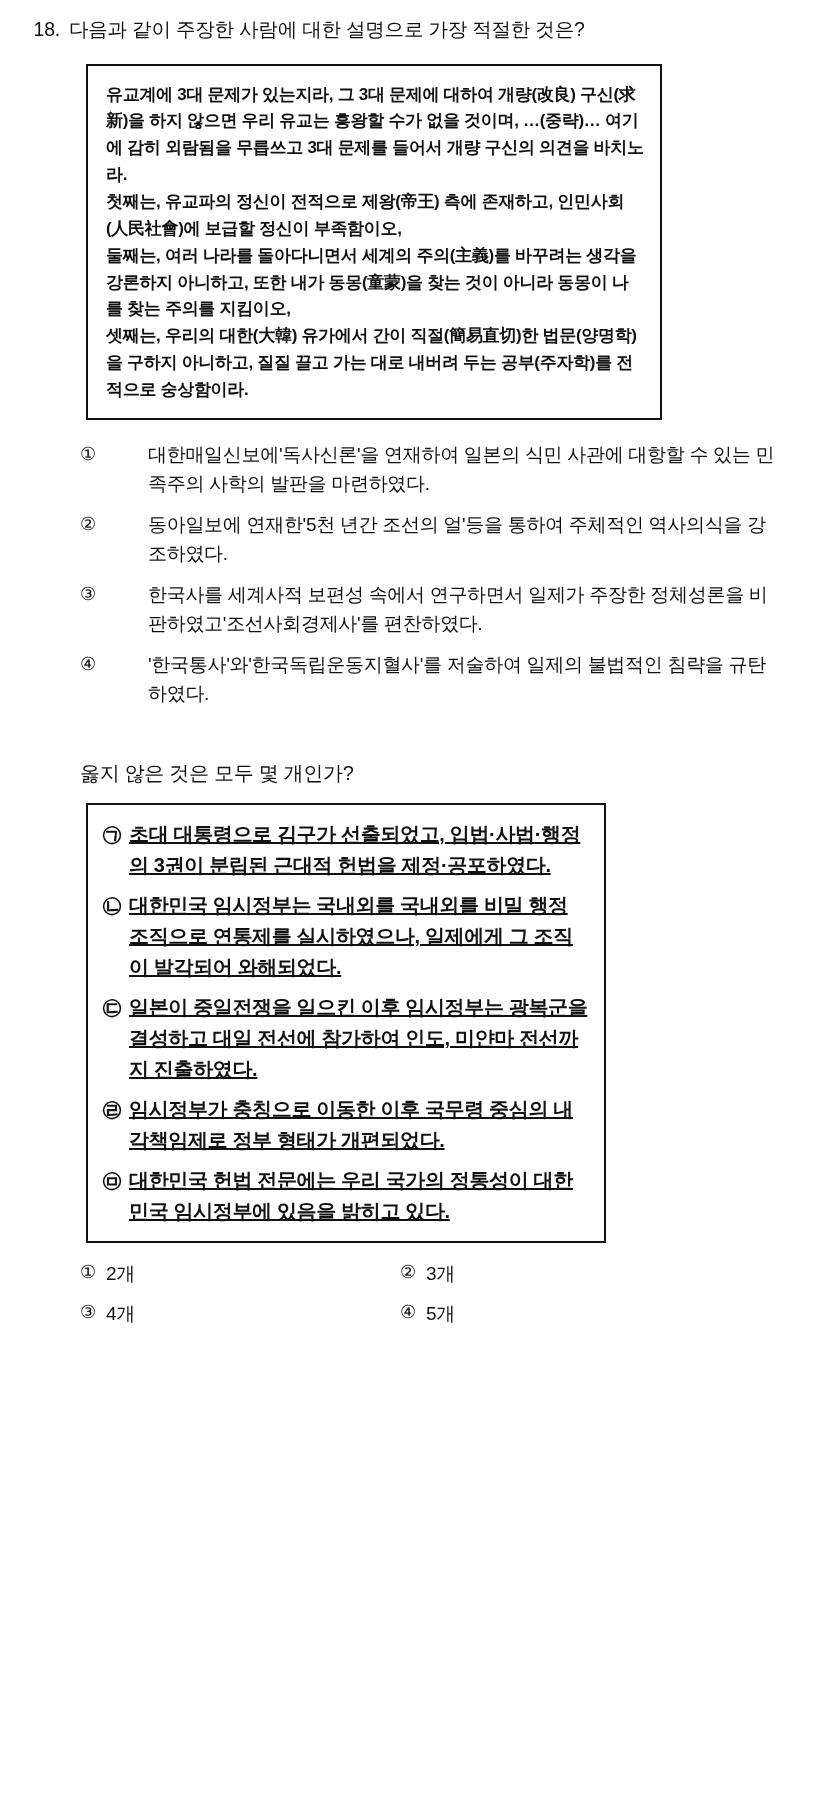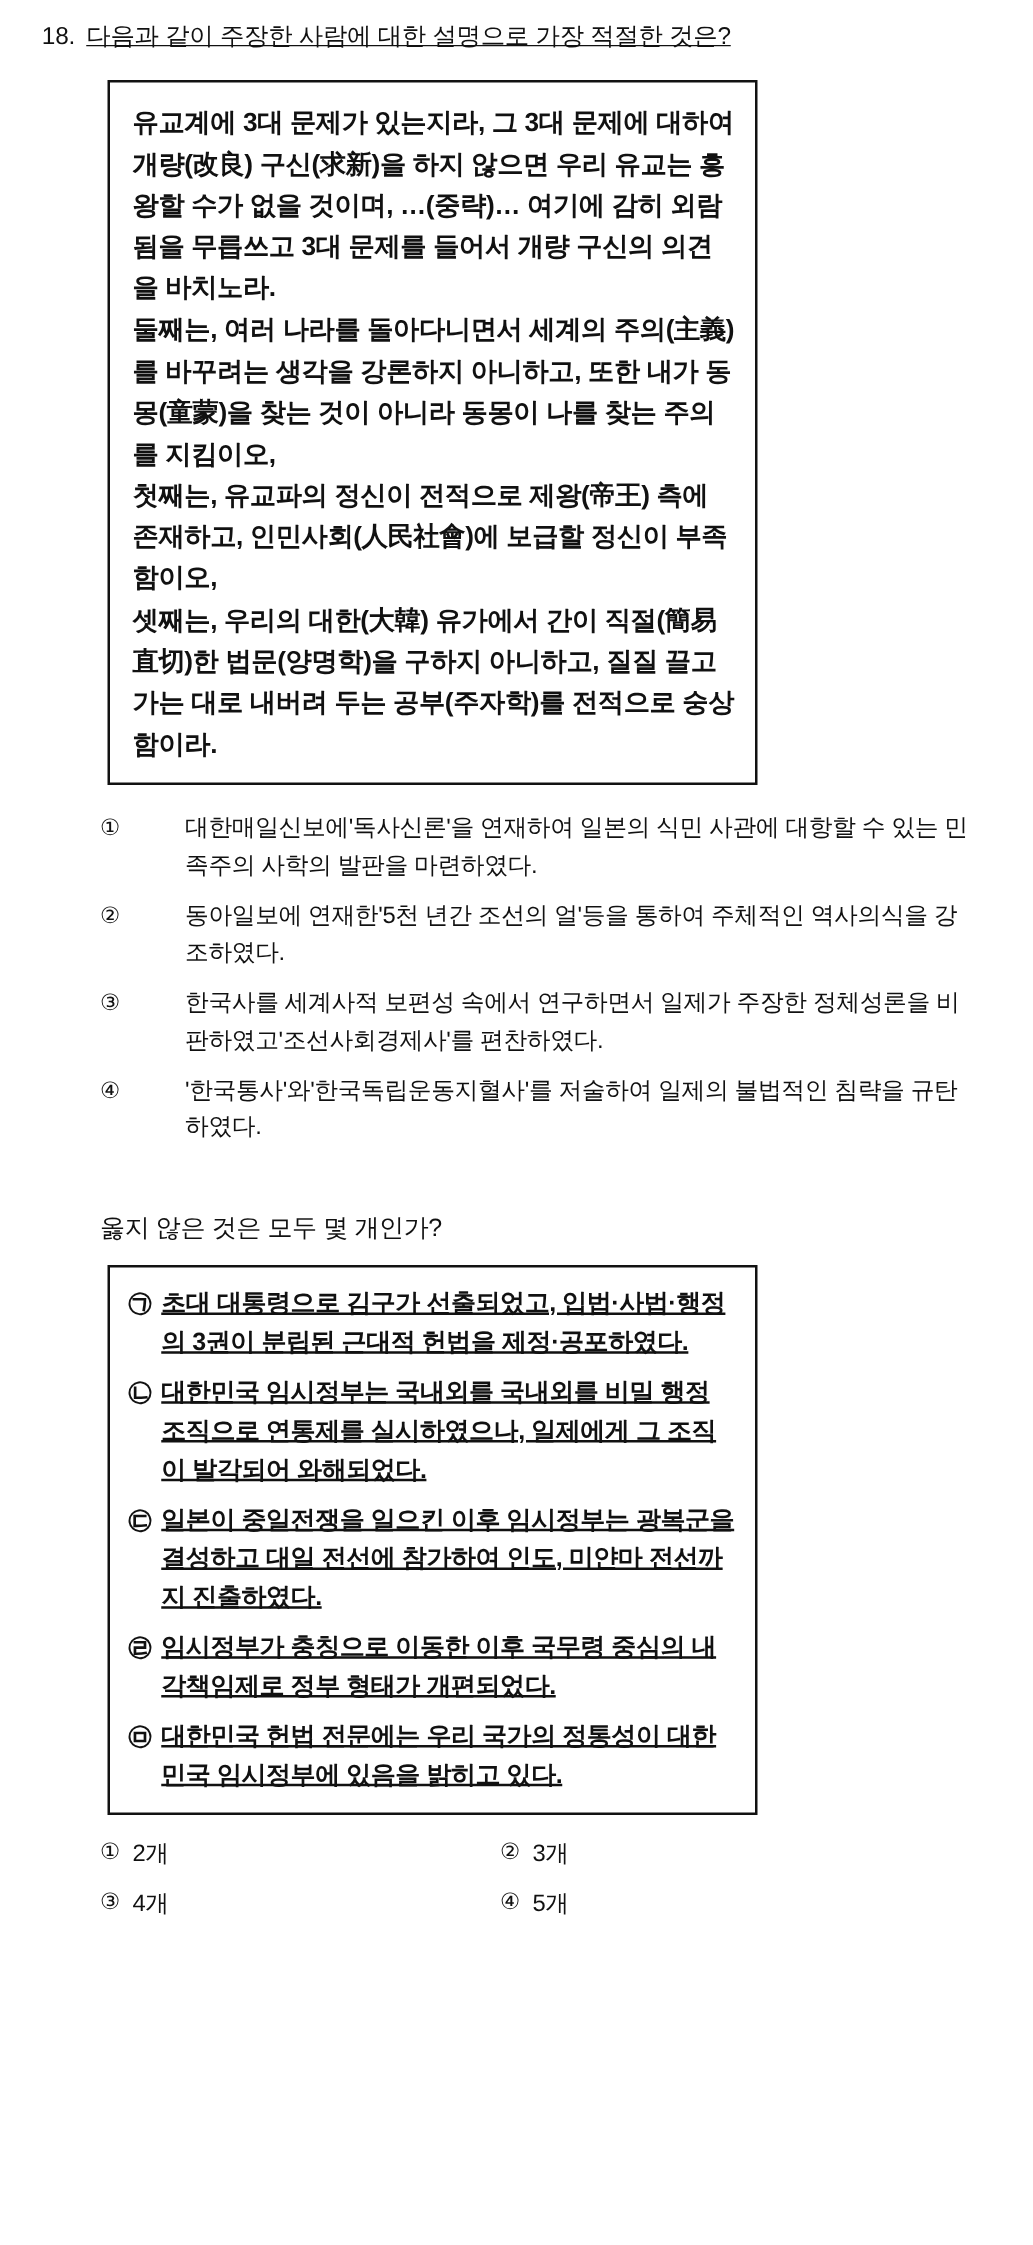--- a/index.html
+++ b/index.html
@@ -31,34 +31,33 @@
   .q-num {
     flex: 0 0 auto;
     width: 42px;
     text-align: right;
     padding-right: 9px;
     font-size: 19.5px;
   }
   .q-text {
     flex: 1 1 auto;
     padding-right: 12px;
-    text-decoration: underline;
   }
 
   
   .passage-leftrule {
     margin: 18px 0 0 68px;
     border-left: 2px solid #111;
     border-top: 2px solid #111;
     border-bottom: 2px solid #111;
     border-right: 2px solid #111;
     padding: 16px 16px 14px 18px;
-    width: 520px;
+    width: 576px;
     box-sizing: border-box;
-    font-size: 21px;
+    font-size: 17px;
     line-height: 1.58;
     letter-spacing: -0.3px;
     font-weight: 600;
   }
   .passage-leftrule p {
     margin: 0;
     text-indent: 0;
   }
 
   
@@ -144,22 +143,22 @@
 
 <div class="page">
 
   <div class="question">
     <div class="q-num">18.</div>
     <div class="q-text">다음과 같이 주장한 사람에 대한 설명으로 가장 적절한 것은?</div>
   </div>
 
   <div class="passage-leftrule">
     <p>유교계에 3대 문제가 있는지라, 그 3대 문제에 대하여 개량(改良) 구신(求新)을 하지 않으면 우리 유교는 흥왕할 수가 없을 것이며, …(중략)… 여기에 감히 외람됨을 무릅쓰고 3대 문제를 들어서 개량 구신의 의견을 바치노라.</p>
+    <p>첫째는, 유교파의 정신이 전적으로 제왕(帝王) 측에 존재하고, 인민사회(人民社會)에 보급할 정신이 부족함이오,</p>
     <p>둘째는, 여러 나라를 돌아다니면서 세계의 주의(主義)를 바꾸려는 생각을 강론하지 아니하고, 또한 내가 동몽(童蒙)을 찾는 것이 아니라 동몽이 나를 찾는 주의를 지킴이오,</p>
-    <p>첫째는, 유교파의 정신이 전적으로 제왕(帝王) 측에 존재하고, 인민사회(人民社會)에 보급할 정신이 부족함이오,</p>
     <p>셋째는, 우리의 대한(大韓) 유가에서 간이 직절(簡易直切)한 법문(양명학)을 구하지 아니하고, 질질 끌고 가는 대로 내버려 두는 공부(주자학)를 전적으로 숭상함이라.</p>
   </div>
 
   <div class="choices">
     <div class="choice">
       <div class="marker">①</div>
       <div class="ctext">대한매일신보에'독사신론'을 연재하여 일본의 식민 사관에 대항할 수 있는 민족주의 사학의 발판을 마련하였다.</div>
     </div>
     <div class="choice">
       <div class="marker">②</div>

